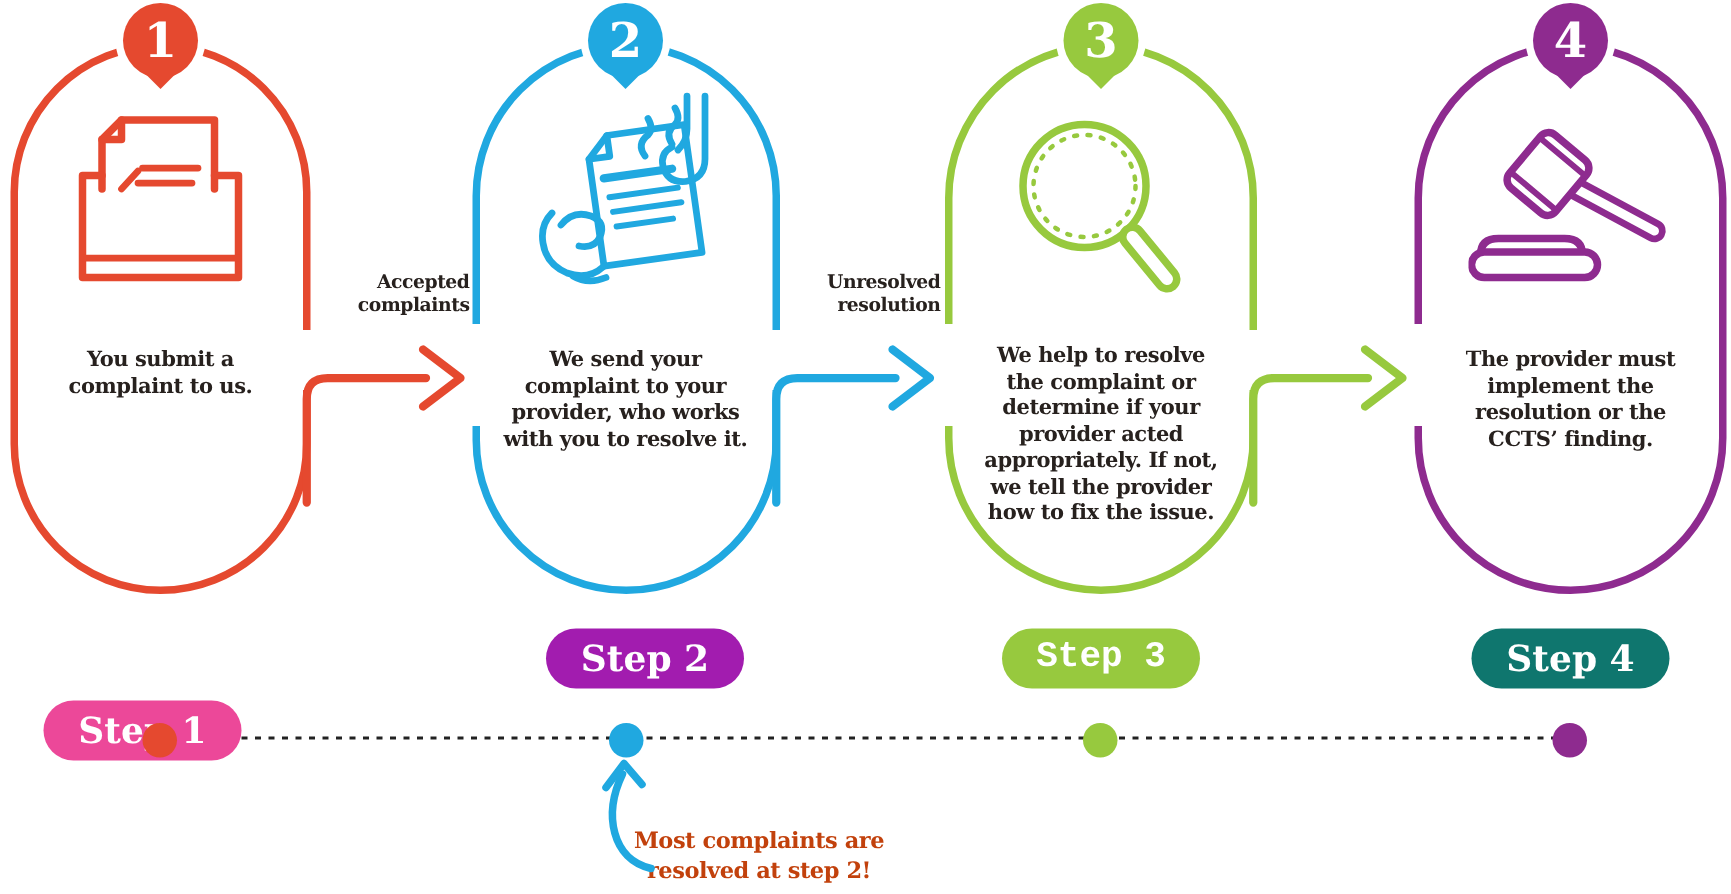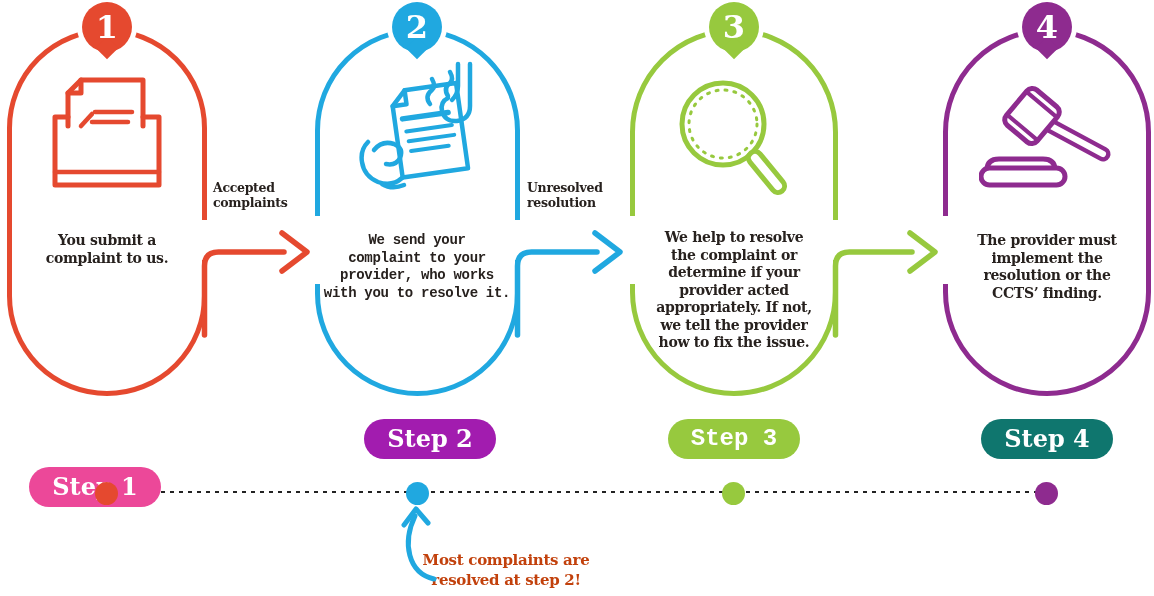--- a/index.html
+++ b/index.html
@@ -21,24 +21,24 @@
                   transform:rotate(45deg); background:inherit; z-index:-1; }
   .b1 { left:82px;   background:#e5492f; }
   .b2 { left:392px;  background:#20a8e0; }
   .b3 { left:709px;  background:#97c93e; }
   .b4 { left:1022px; background:#8e2b8f; }
   
   .desc { position:absolute; width:190px; text-align:center; white-space:pre-line;
           font-size:14px; line-height:17.5px; font-weight:bold; color:#27211e;
           letter-spacing:-0.3px; z-index:3;margin-top:12px; }
   .d1 { left:12px;    top:220px; }
-  .d2 { left:322px;   top:220px;font-family:Liberation Mono, monospace; }
+  .d2 { left:322px;   top:220px; }
   .d3 { left:639px;   top:217px; }
   .d4 { left:952px;   top:220px; }
-  .flow-label { position:absolute; top:180px; width:100px; text-align:left; white-space:pre-line;
+  .flow-label { position:absolute; top:180px; width:100px; text-align:right; white-space:pre-line;
           font-size:12.5px; line-height:15px; font-weight:bold; color:#27211e; letter-spacing:-0.3px; z-index:3; }
   .fl1 { left:213px; }
   .fl2 { left:527px; }
   
   .pill { position:absolute; top:419px; width:132px; height:40px; border-radius:21px; color:#fff;
           font-size:24px; font-weight:bold; text-align:center; line-height:40px; z-index:5; }
   .p1 { left:29px;    background:#ec4899;margin-top:48px; }
   .p2 { left:364px;   background:#a21caf; }
   .p3 { left:668px;   background:#97c93e;font-family:Liberation Mono, monospace; }
   .p4 { left:981px;   background:#0f766e; }

